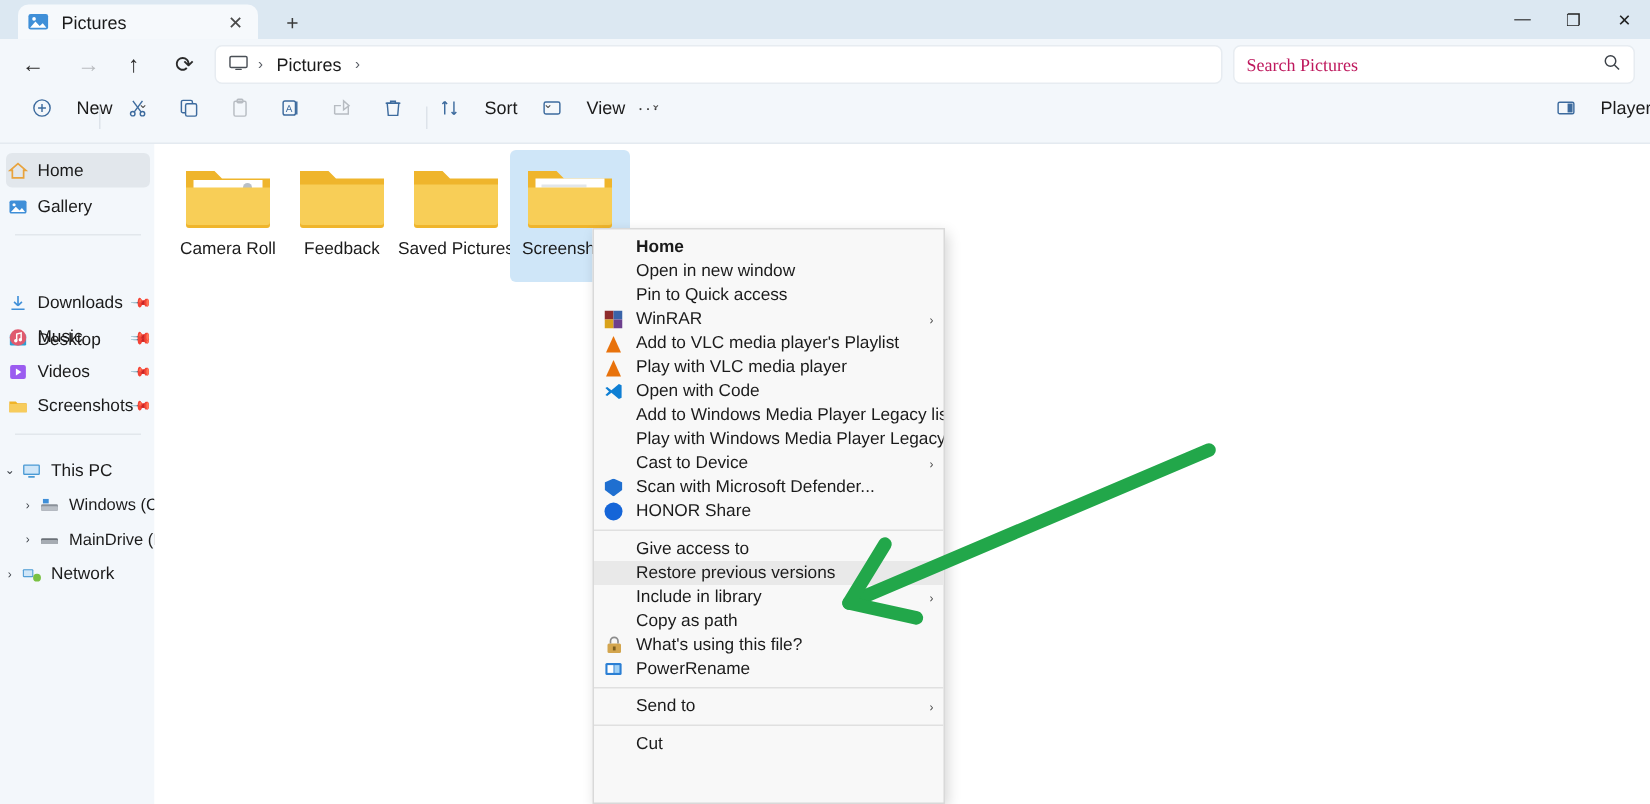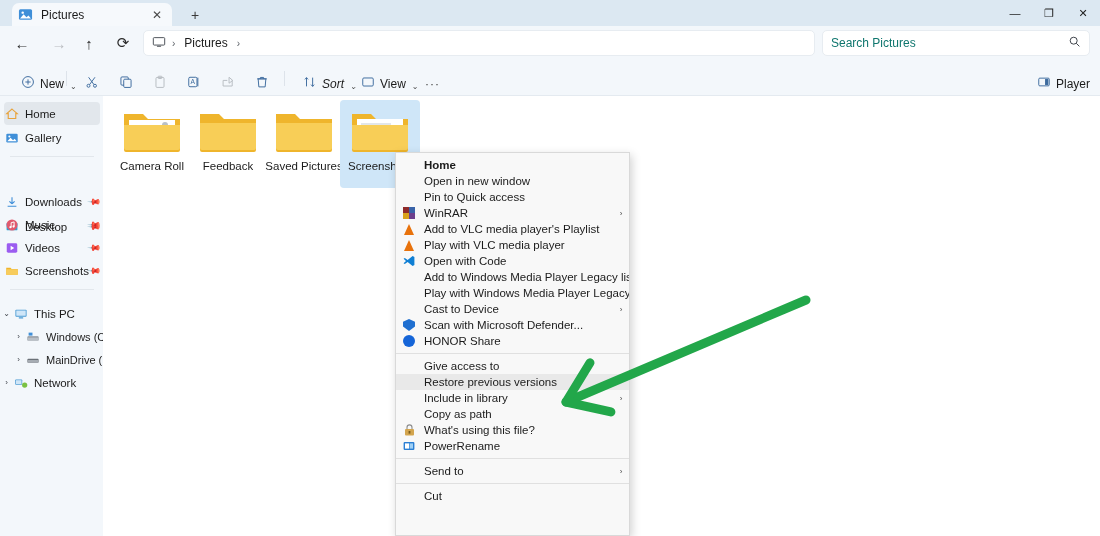--- a/index.html
+++ b/index.html
@@ -58,31 +58,31 @@
     display: flex; align-items: center; padding: 0 8px; gap: 6px;
     border: 1px solid #e7ecf1;
   }
   .crumb { font-size: 12px; color: #1b1b1b; padding: 1px 3px; border-radius: 3px; }
   .crumb-sep { font-size: 10px; color: #5a5f66; }
   .searchbox {
     position: absolute; left: 822px; top: 4px; width: 268px; height: 26px;
     background: #ffffff; border-radius: 5px; border: 1px solid #e7ecf1;
     display: flex; align-items: center; padding: 0 8px;
   }
-  .searchbox .ph { flex: 1; color: #0f766e; font-size: 12px; }
+  .searchbox .ph { flex: 1; color: #be185d; font-size: 12px; font-family: Liberation Serif, serif; }
   .searchbox .mag { color: #3c4148; font-size: 12px; }
 
   
   .cmdbar {
     position: absolute; left: 0; top: 60px; width: 1100px; height: 36px;
     background: #f3f7fb; border-bottom: 1px solid #e4eaf0;
   }
   .cbtn {
     position: absolute; top: 5px; height: 26px; border-radius: 4px;
-    display: flex; align-items: flex-end; gap: 5px; padding: 0 7px;
+    display: flex; align-items: flex-start; gap: 16px; padding: 0 7px;
     color: #1b1b1b; font-size: 12px;
   }
   .cbtn .gl { font-size: 13px; line-height: 1; color: #3d6b9e; }
   .cbtn .chev { font-size: 8px; color: #4a4a4a; margin-left: 1px; }
   .cbtn.dim .gl { color: #b7bcc2; }
   .cdivider { position: absolute; top: 11px; width: 1px; height: 15px; background: #dde3ea; }
 
   
   .sidebar {
     position: absolute; left: 0; top: 96px; width: 103px; height: 440px;
@@ -258,21 +258,21 @@
       <span class="gl">
         <svg width="14" height="14" viewBox="0 0 16 16">
             <path d="M3.6 4.4 H12.4 L11.6 13.6 H4.4 Z" fill="none" stroke="#3d6b9e" stroke-width="1.1"></path>
             <line x1="2.4" y1="4.4" x2="13.6" y2="4.4" stroke="#3d6b9e" stroke-width="1.1"></line>
             <path d="M6.2 4.4 V2.8 H9.8 V4.4" fill="none" stroke="#3d6b9e" stroke-width="1.1"></path>
           </svg>
       </span>
     </div>
     <div class="cdivider" style="left:284px;"></div>
 
-    <div class="cbtn" style="left:296px;font-style:italic;">
+    <div class="cbtn" style="left:286px;">
       <span class="gl">
         <svg width="14" height="14" viewBox="0 0 16 16">
             <path d="M4 3 V13 M4 3 L2.2 5 M4 3 L5.8 5" fill="none" stroke="#3d6b9e" stroke-width="1.1"></path>
             <path d="M11 13 V3 M11 13 L9.2 11 M11 13 L12.8 11" fill="none" stroke="#3d6b9e" stroke-width="1.1"></path>
           </svg>
       </span>
       <span>Sort</span>
       <span class="chev">⌄</span>
     </div>
     <div class="cbtn" style="left:354px;">

